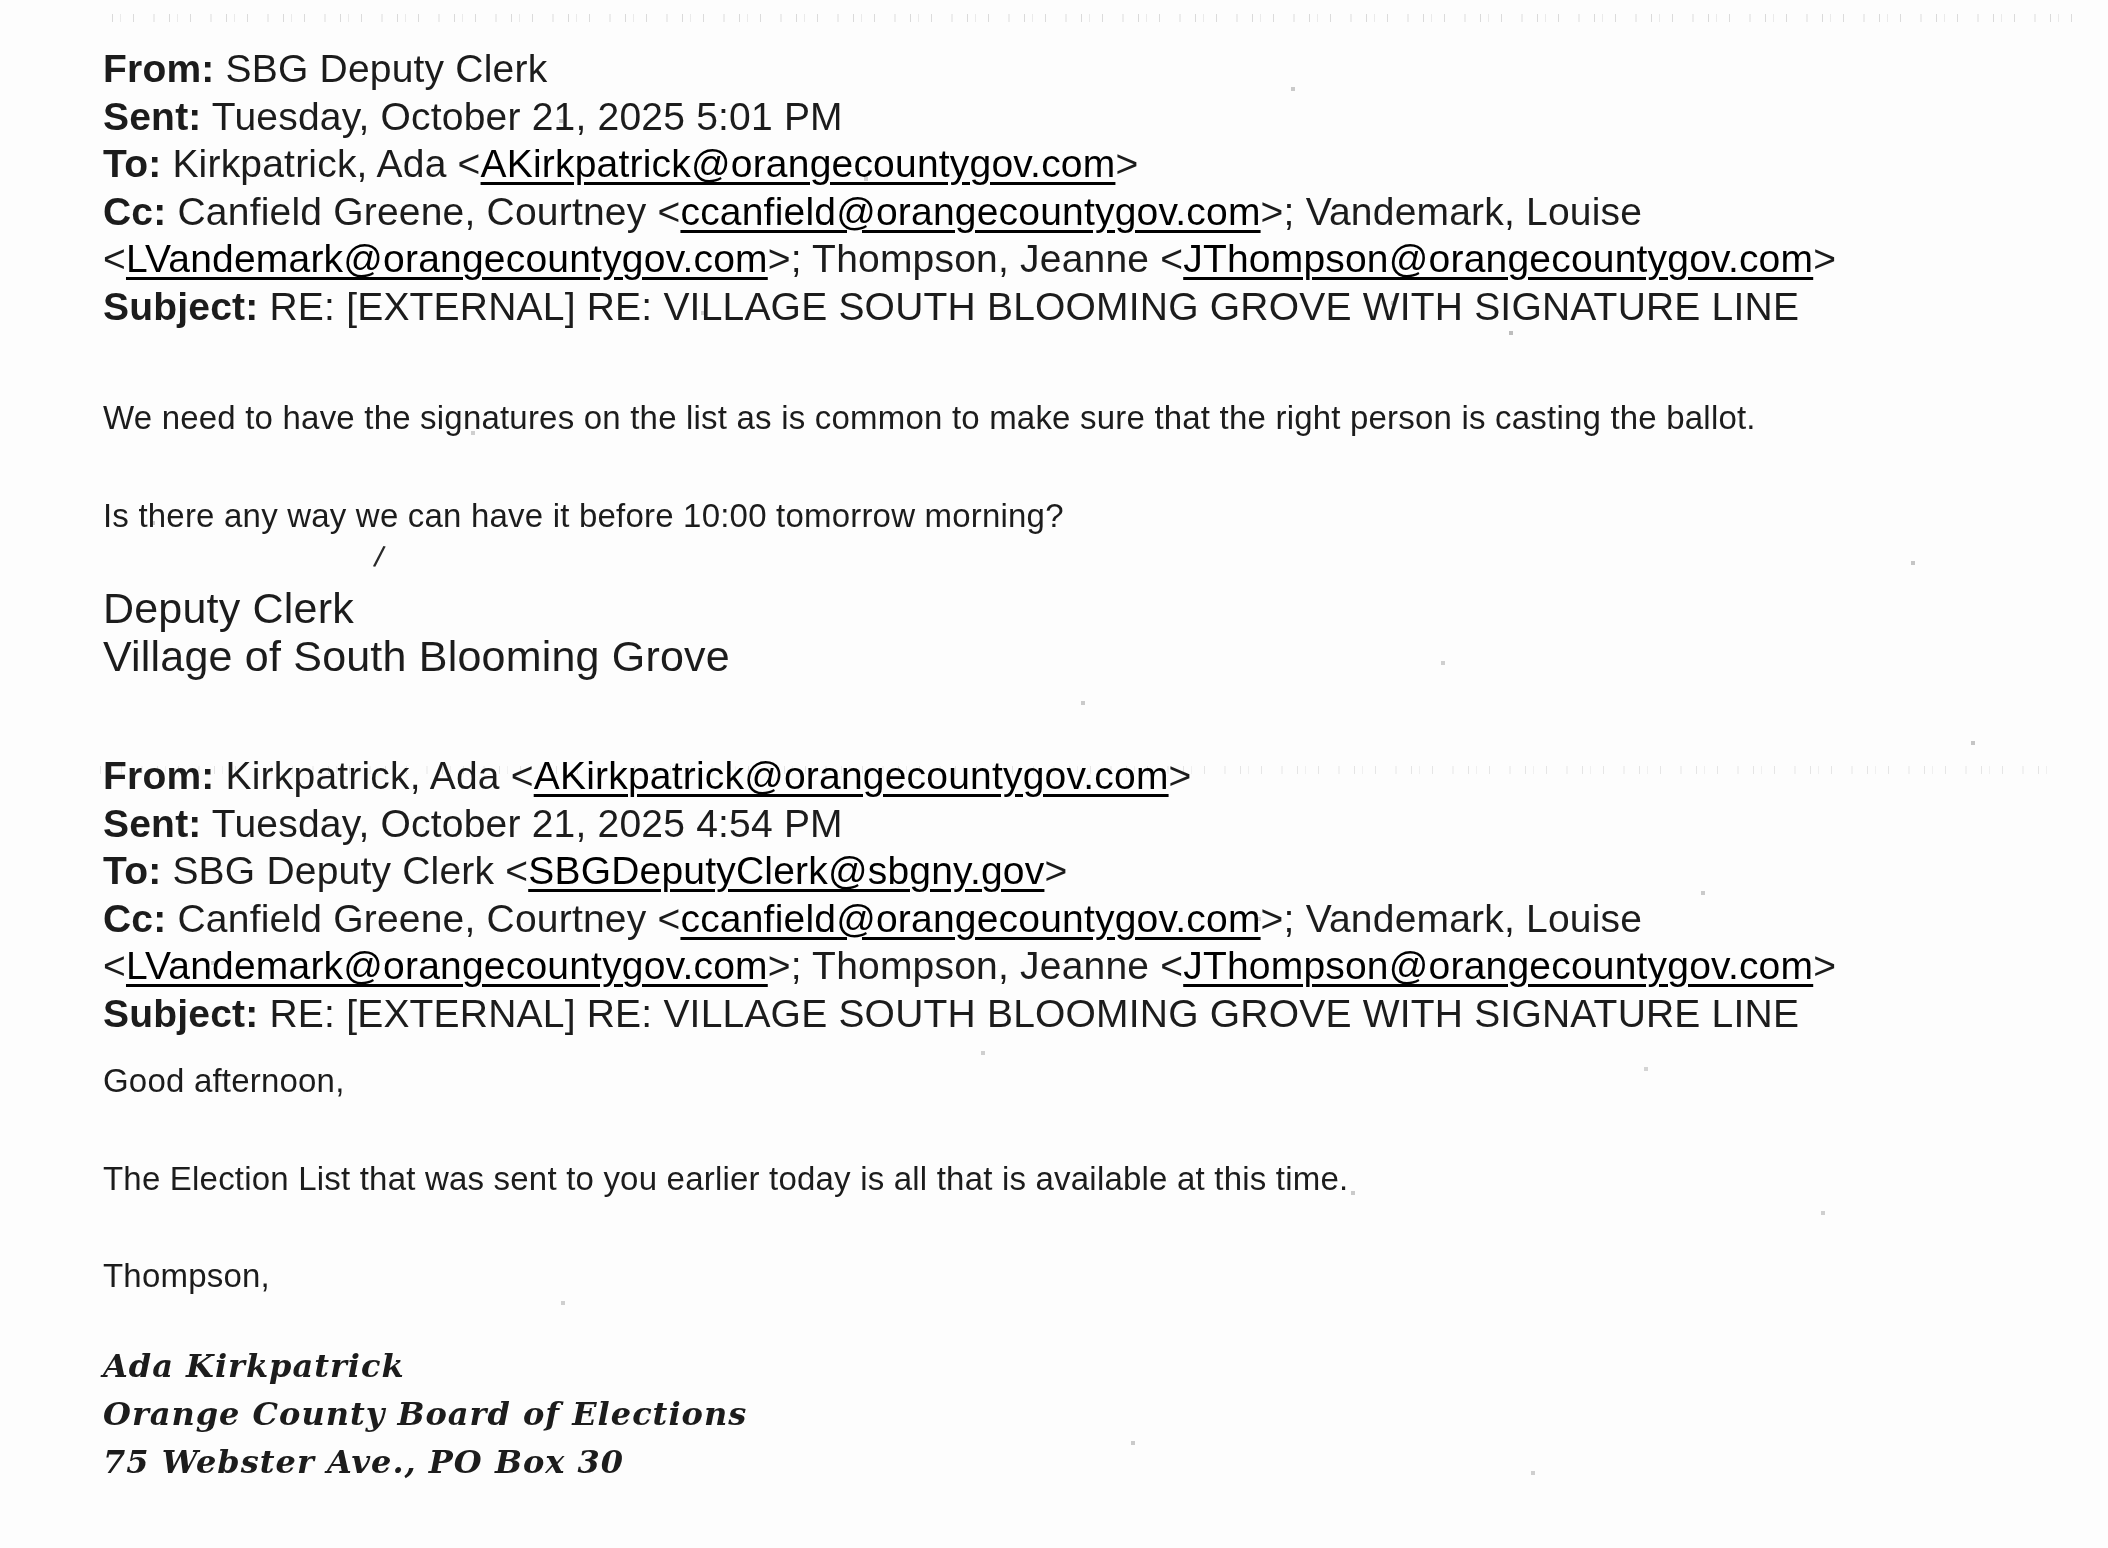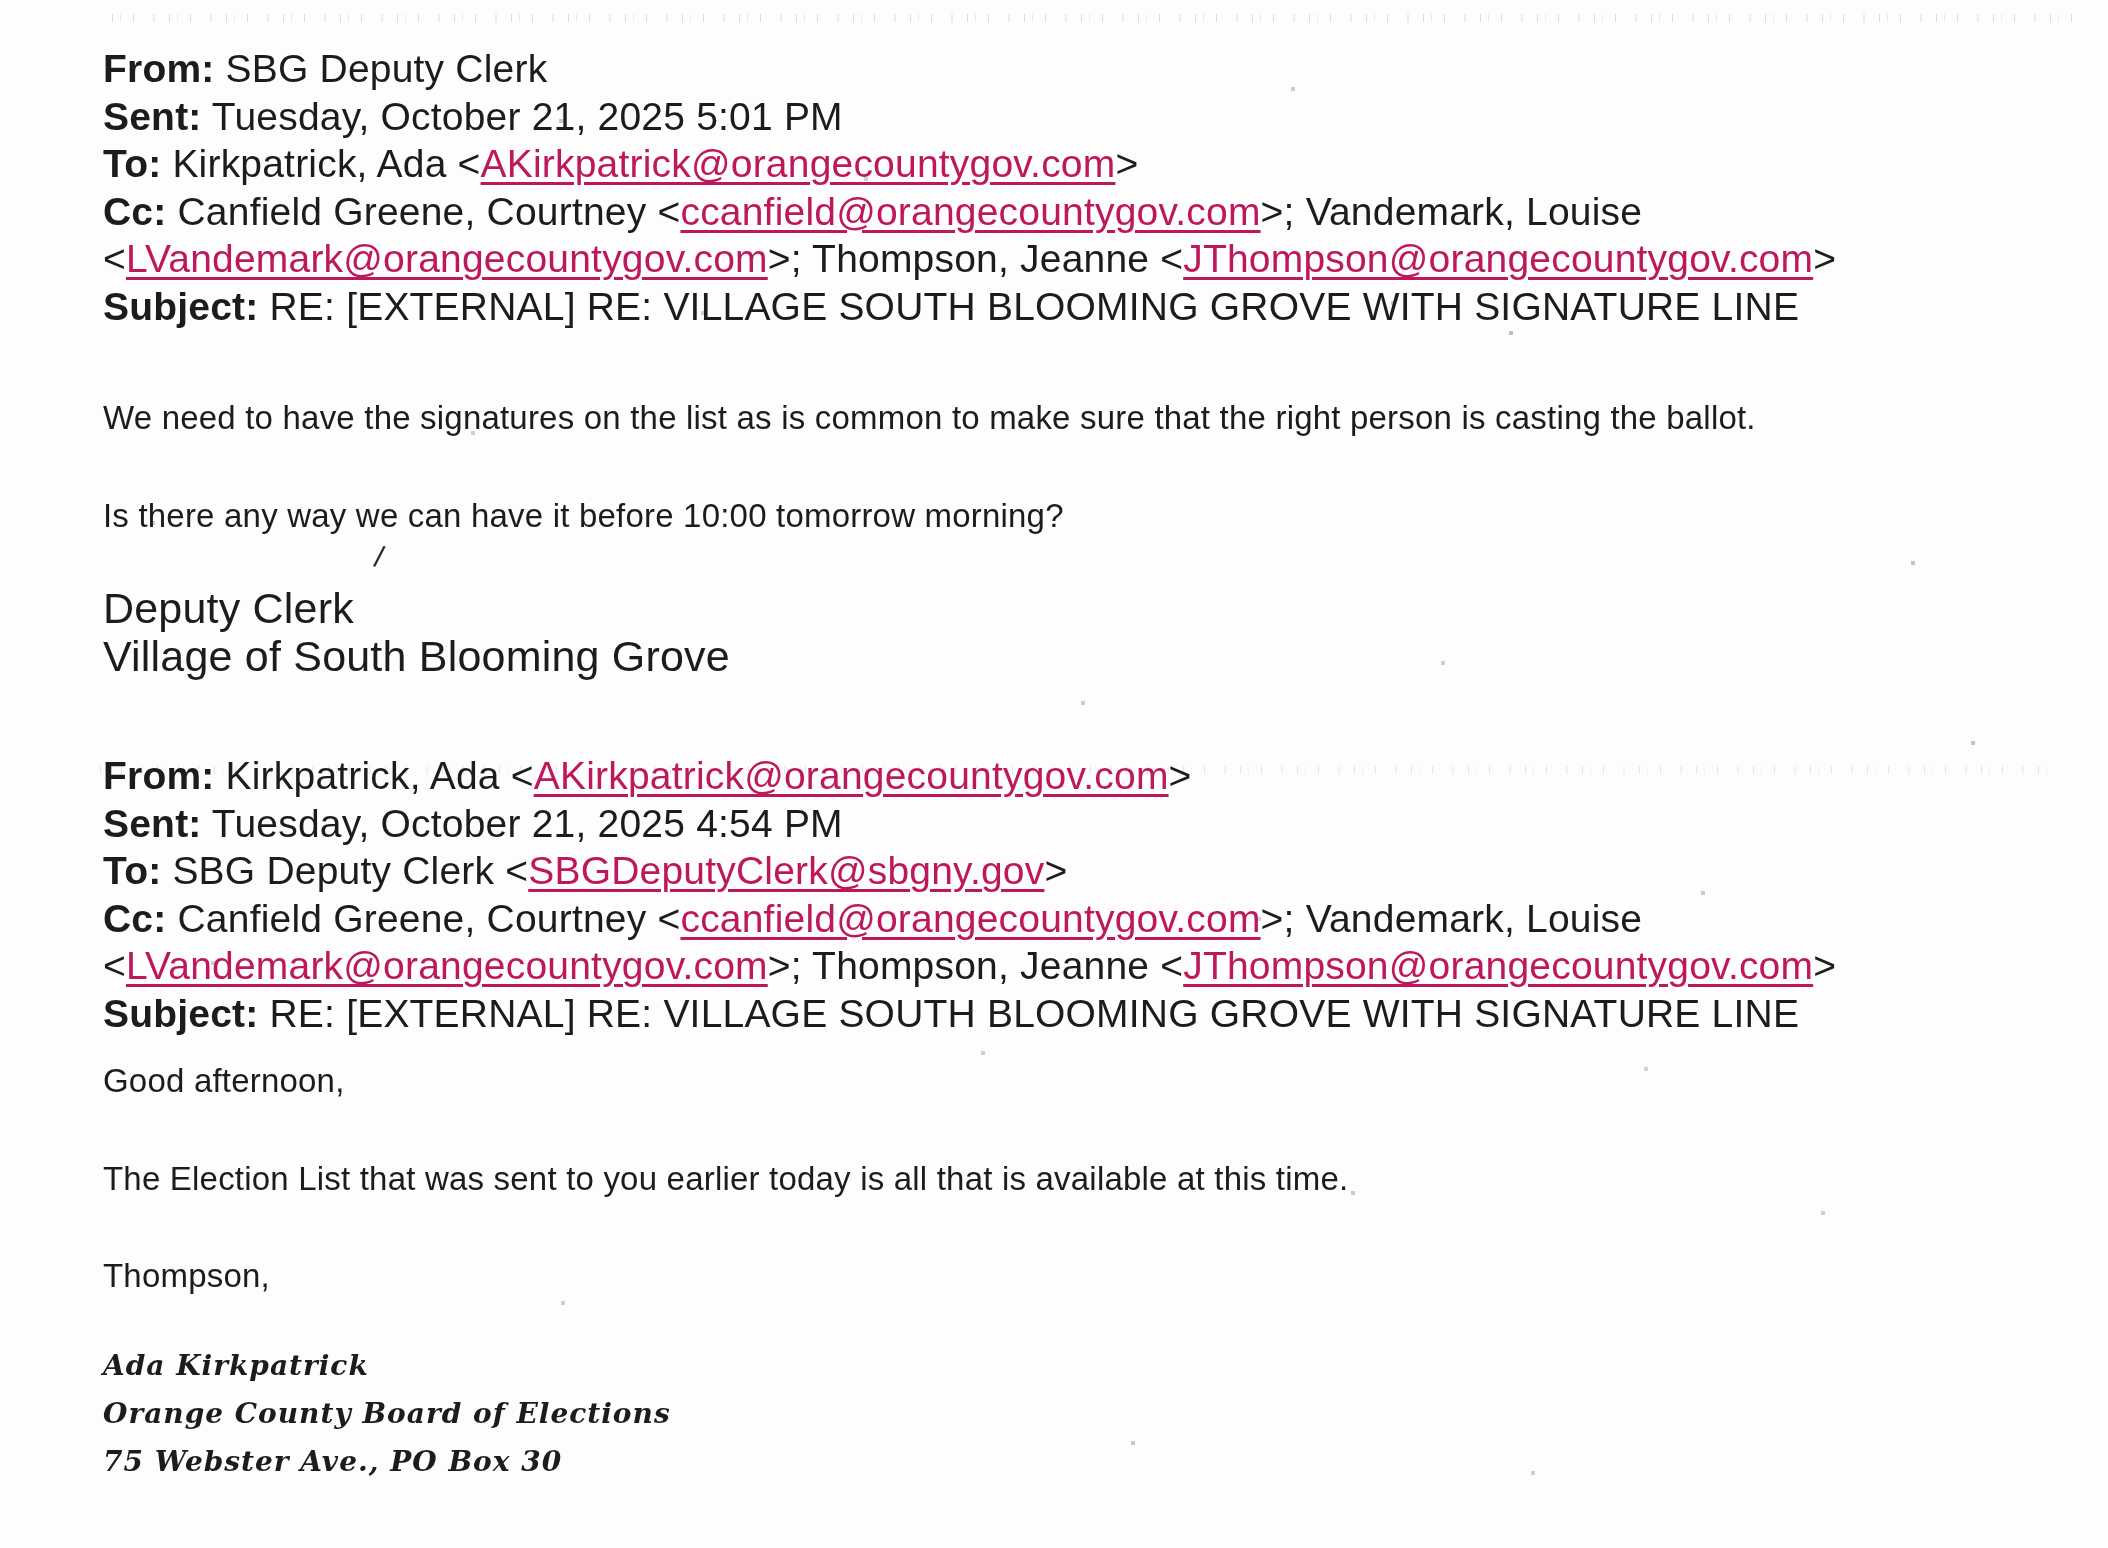--- a/index.html
+++ b/index.html
@@ -26,21 +26,21 @@
     font-size: 39px;
     line-height: 47.5px;
     letter-spacing: 0.2px;
     white-space: nowrap;
   }
   .lbl { font-weight: 700; }
   .link {
     text-decoration: underline;
     text-decoration-thickness: 2.5px;
     text-underline-offset: 5px;
-    color: #be185d;
+    color: #000000;
   }
   .body-para {
     font-size: 33px;
     line-height: 47.5px;
     letter-spacing: 0.2px;
     margin: 0;
   }
   .email-1 .body-para.first { margin-top: 64px; }
   .email-1 .body-para.rest  { margin-top: 50px; }
   .email-1 .sig-block { margin-top: 46px; }
@@ -50,21 +50,21 @@
     letter-spacing: 0.2px;
   }
   .email-2 { margin-top: 72px; }
   .email-2 .body-para.first { margin-top: 20px; }
   .email-2 .body-para.rest  { margin-top: 50px; }
   .script-sig-block { margin-top: 42px; }
   .script-sig-line {
     font-family: "DejaVu Serif", serif;
     font-style: italic;
     font-weight: 700;
-    font-size: 28px;
+    font-size: 32px;
     line-height: 48px;
     letter-spacing: 1px;
   }
   
   .noise-band {
     position: absolute;
     height: 8px;
     background-image: repeating-linear-gradient(90deg,
       rgba(70,70,70,0.35) 0 1px, transparent 1px 8px,
       rgba(100,100,100,0.22) 8px 9px, transparent 9px 21px,

